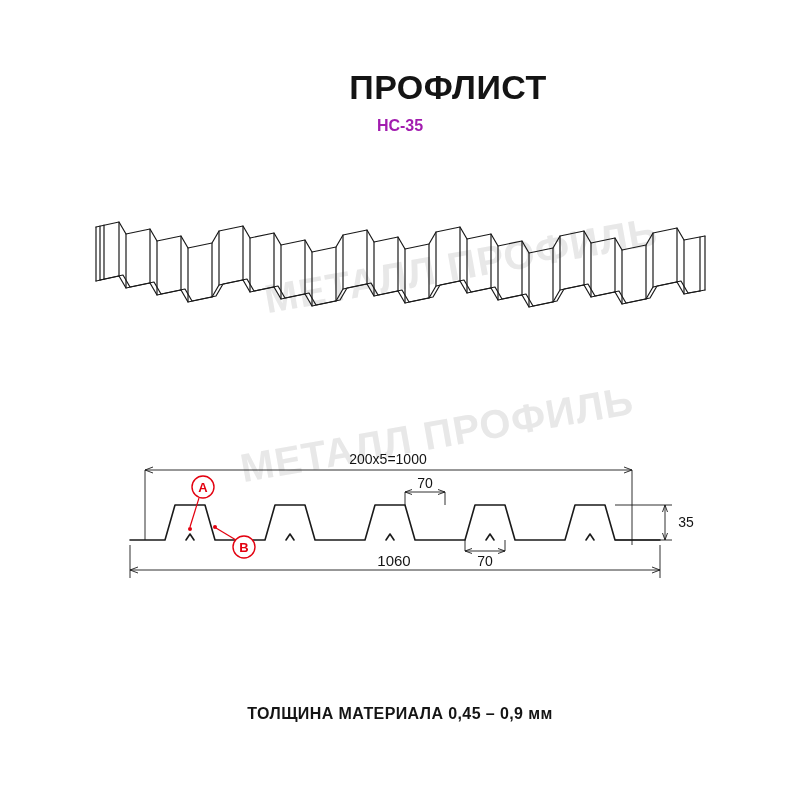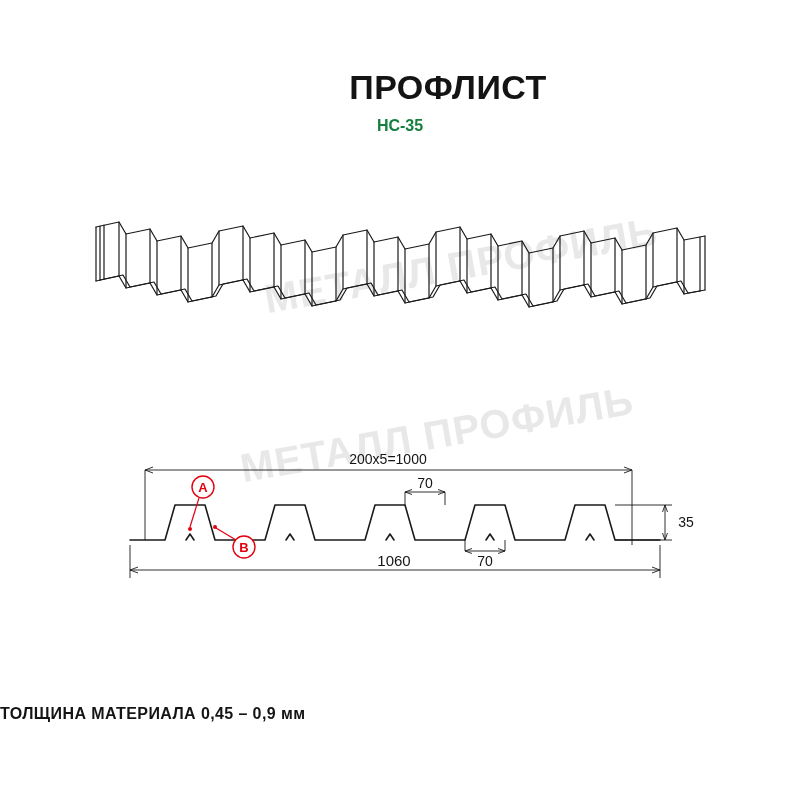--- a/index.html
+++ b/index.html
@@ -33,27 +33,28 @@
     padding-left: 48px;
   }
   .subtitle {
     position: absolute;
     top: 117px;
     left: 0;
     width: 800px;
     text-align: center;
     font-size: 16px;
     font-weight: bold;
-    color: #15803d;
+    color: #a21caf;
   }
   .footer-note {
     position: absolute;
     top: 705px;
     left: 0;
     width: 800px;
+    text-align: center;
     font-size: 16px;
     font-weight: bold;
     letter-spacing: 0.4px;
     color: #141414;
   }
   .svg-layer {
     position: absolute;
     top: 0;
     left: 0;
   }

